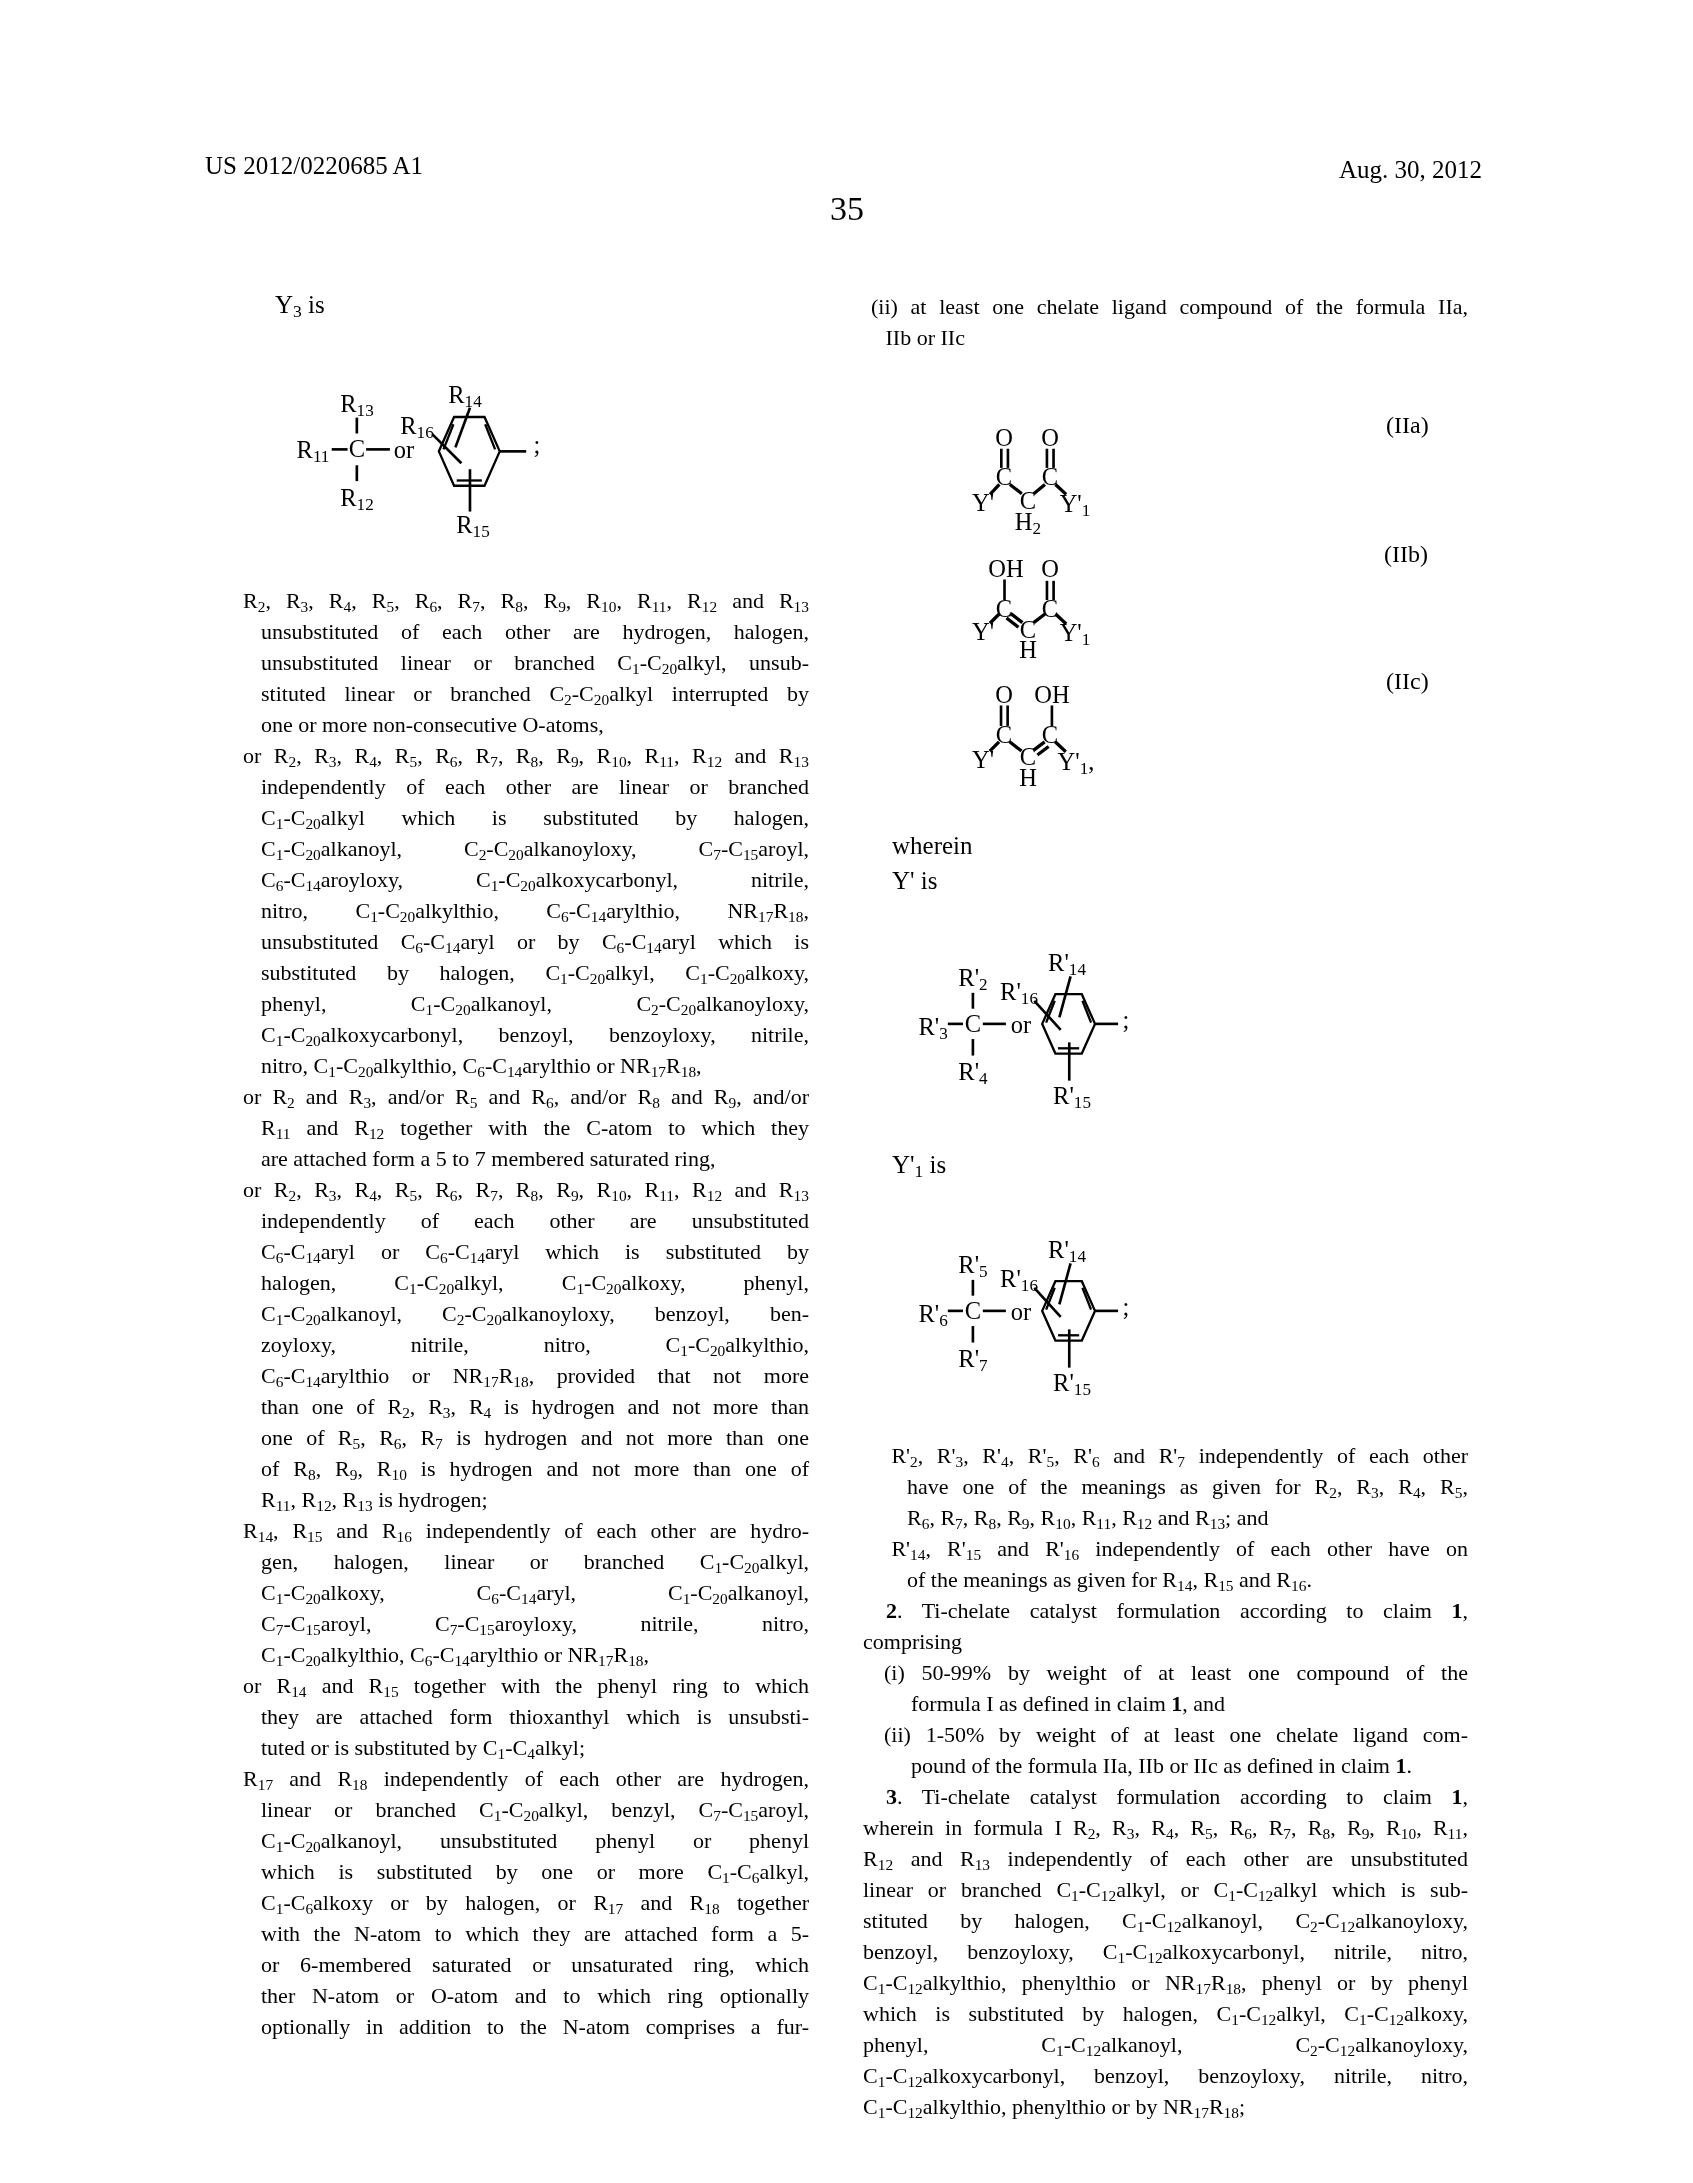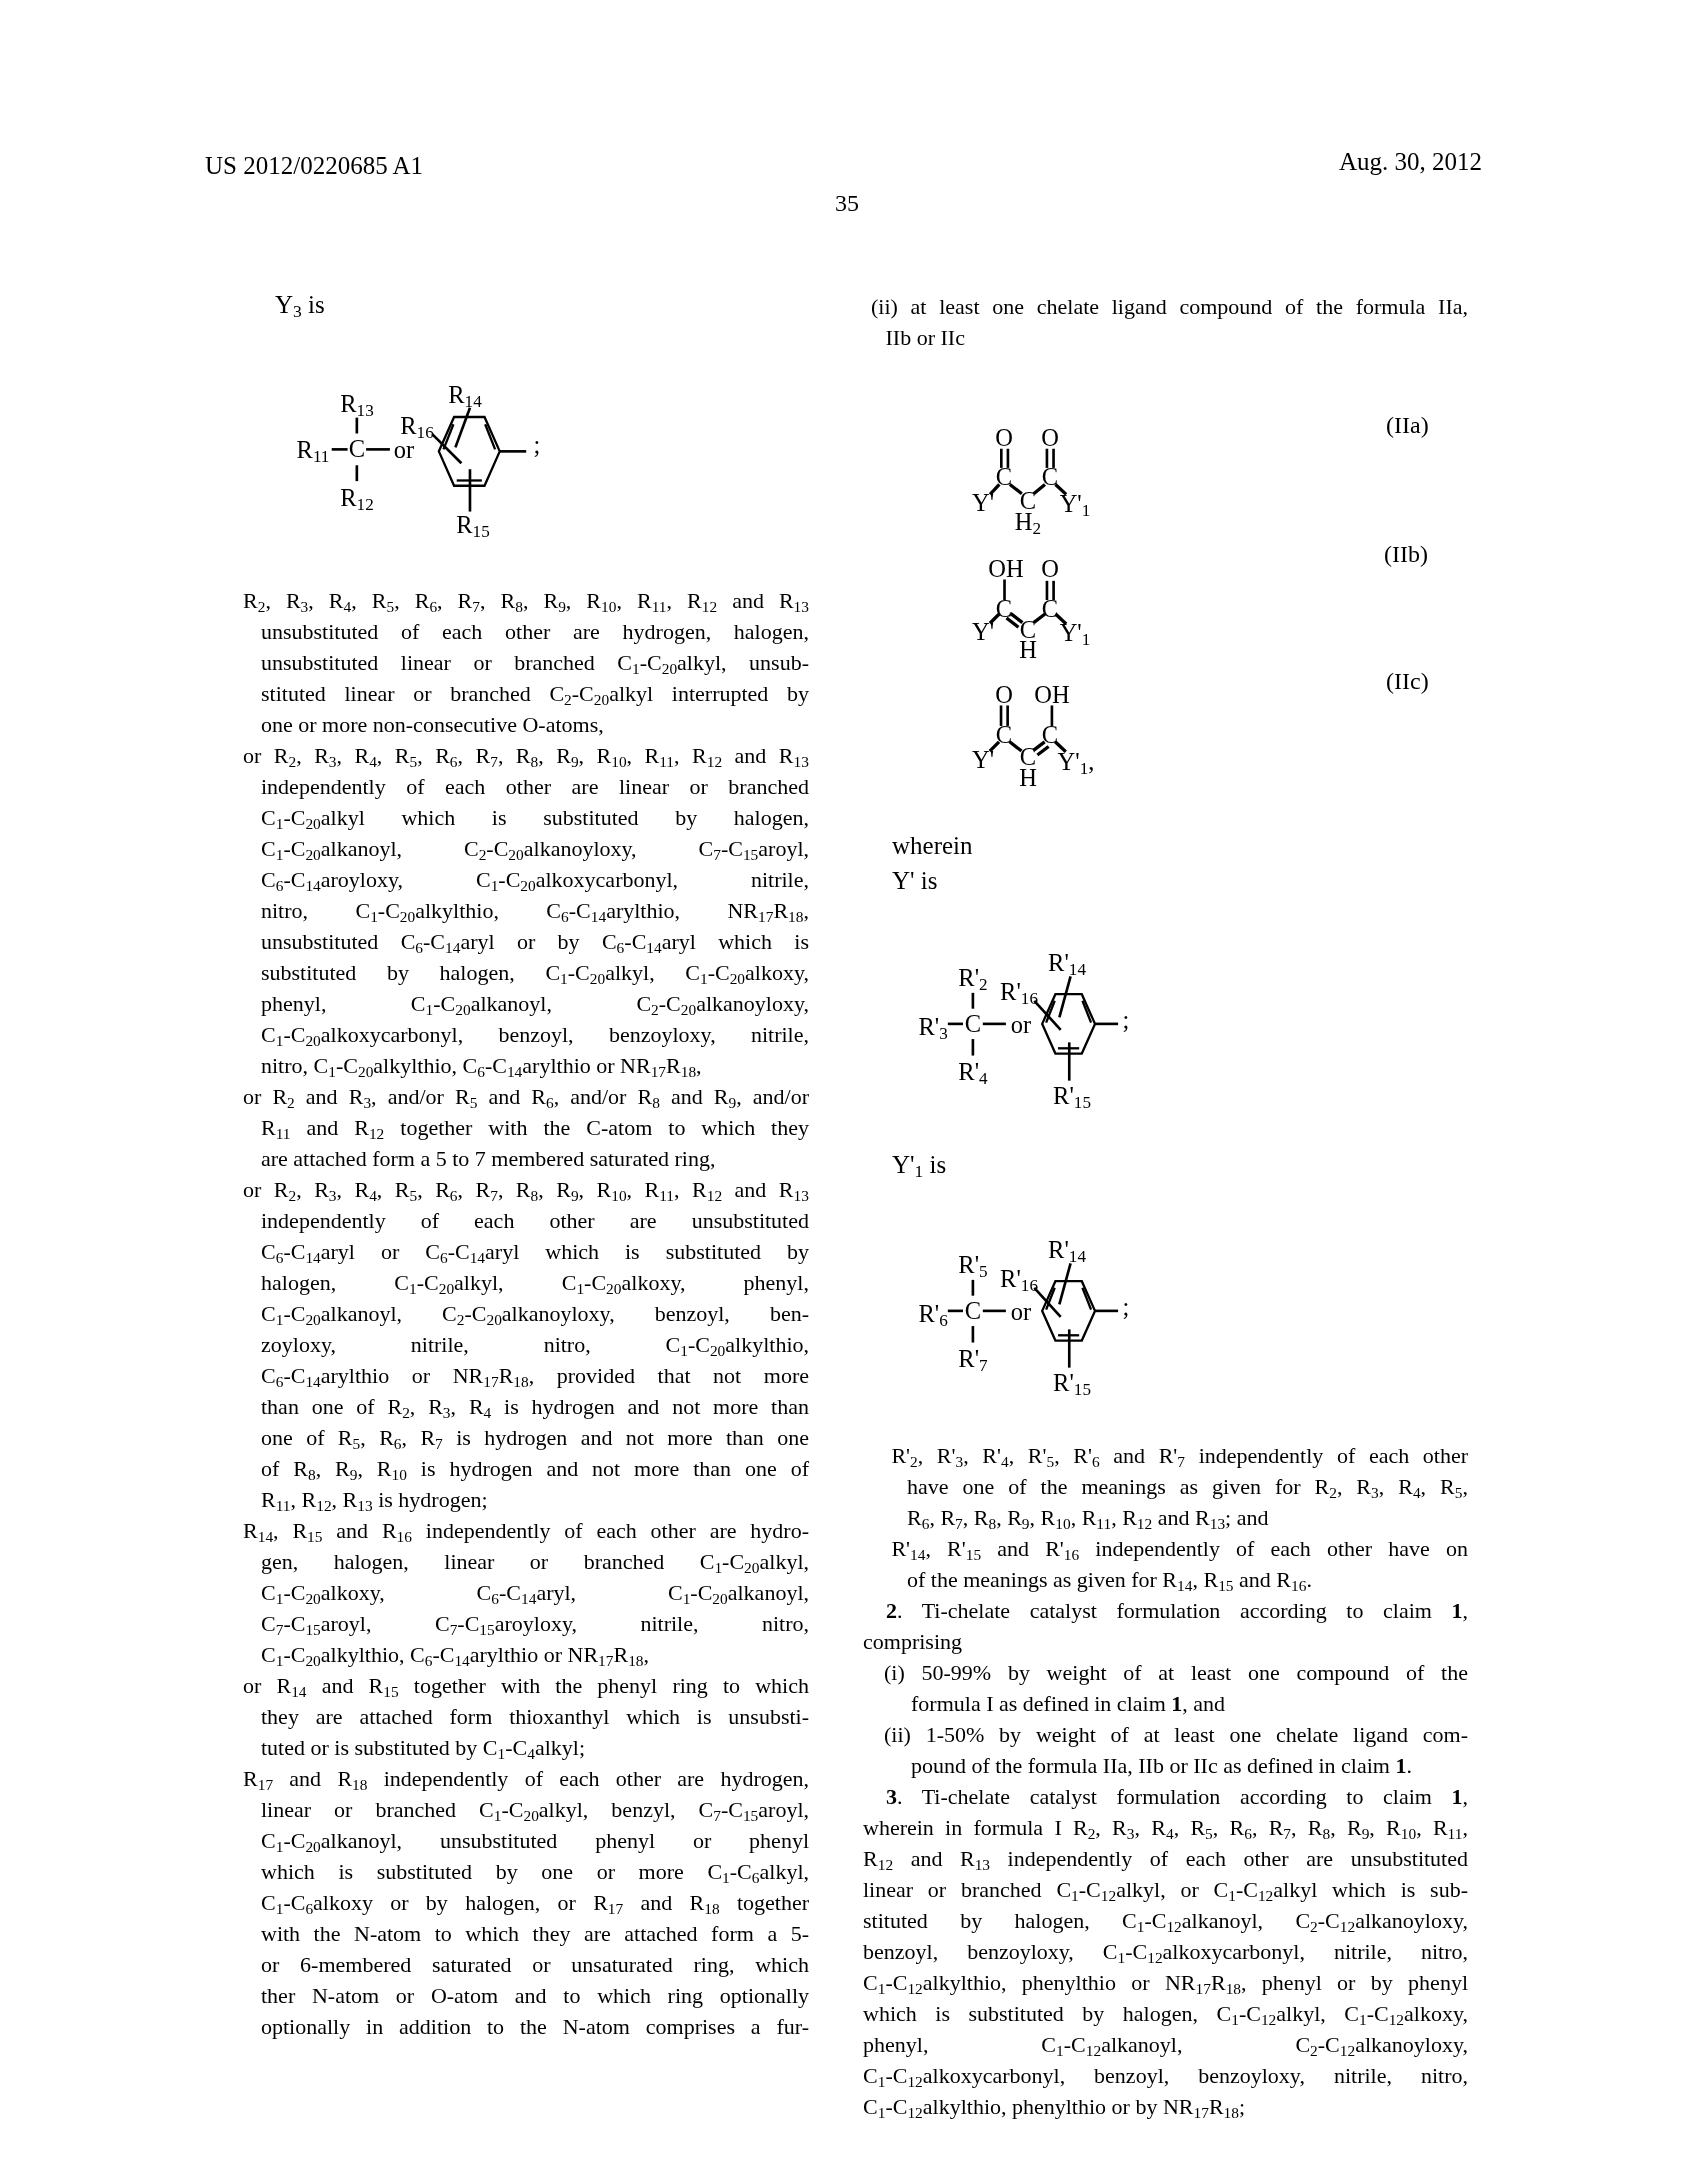--- a/index.html
+++ b/index.html
@@ -1,20 +1,20 @@
 <!DOCTYPE html>
 <html style="font-size:10.6px"><head>
 <meta charset="utf-8">
 <style>
   html,body{margin:0;padding:0;background:#e8e8e8;}
   .page{position:relative;width:1694px;height:2183px;background:#ffffff;
         font-family:"Liberation Serif","DejaVu Serif",serif;color:#000;overflow:hidden;}
   .abs{position:absolute;}
   .hdr{font-size:25px;white-space:nowrap;}
-  .pgnum{font-size:24px;text-align:center;left:0;right:0;}
+  .pgnum{font-size:34px;text-align:center;left:0;right:0;}
   .lines{position:absolute;}
   .tl{font-size:22px;line-height:31px;height:31px;white-space:normal;}
   .just{text-align:justify;text-align-last:justify;}
   
   .i-p1{padding-left:0;}
   .i-pc{padding-left:18px;}
   .i-f{padding-left:0;}
   .i-n{padding-left:23px;}
   .i-a{padding-left:8px;}
   .i-ac{padding-left:22.5px;}
@@ -30,21 +30,21 @@
   .struct svg{position:absolute;left:0;top:0;overflow:visible;}
   .slabel{position:absolute;transform:translate(-50%,-50%);font-size:24.5px;white-space:nowrap;}
   .bond{stroke:#000;}
 </style>
 </head>
 <body>
 
 <div class="page">
 
   <div class="abs hdr" style="left:205px;top:152px;">US 2012/0220685 A1</div>
-  <div class="abs hdr" style="right:212px;top:148px;">Aug. 30, 2012</div>
+  <div class="abs hdr" style="right:212px;top:156px;">Aug. 30, 2012</div>
   <div class="abs pgnum" style="top:190px;">35</div>
 
   <div class="shead" style="left:275px;top:291px;">Y<sub>3</sub> is</div>
 
   <div class="struct" style="left:284px;top:370px;width:278px;height:172px;">
     <svg width="278" height="172" viewBox="0 0 420 260">
       <line class="bond" x1="110" y1="96" x2="110" y2="72" stroke-width="4"></line>
       <line class="bond" x1="110" y1="144" x2="110" y2="168" stroke-width="4"></line>
       <line class="bond" x1="72" y1="120" x2="96" y2="120" stroke-width="4"></line>
       <line class="bond" x1="124" y1="120" x2="160" y2="120" stroke-width="4"></line>

